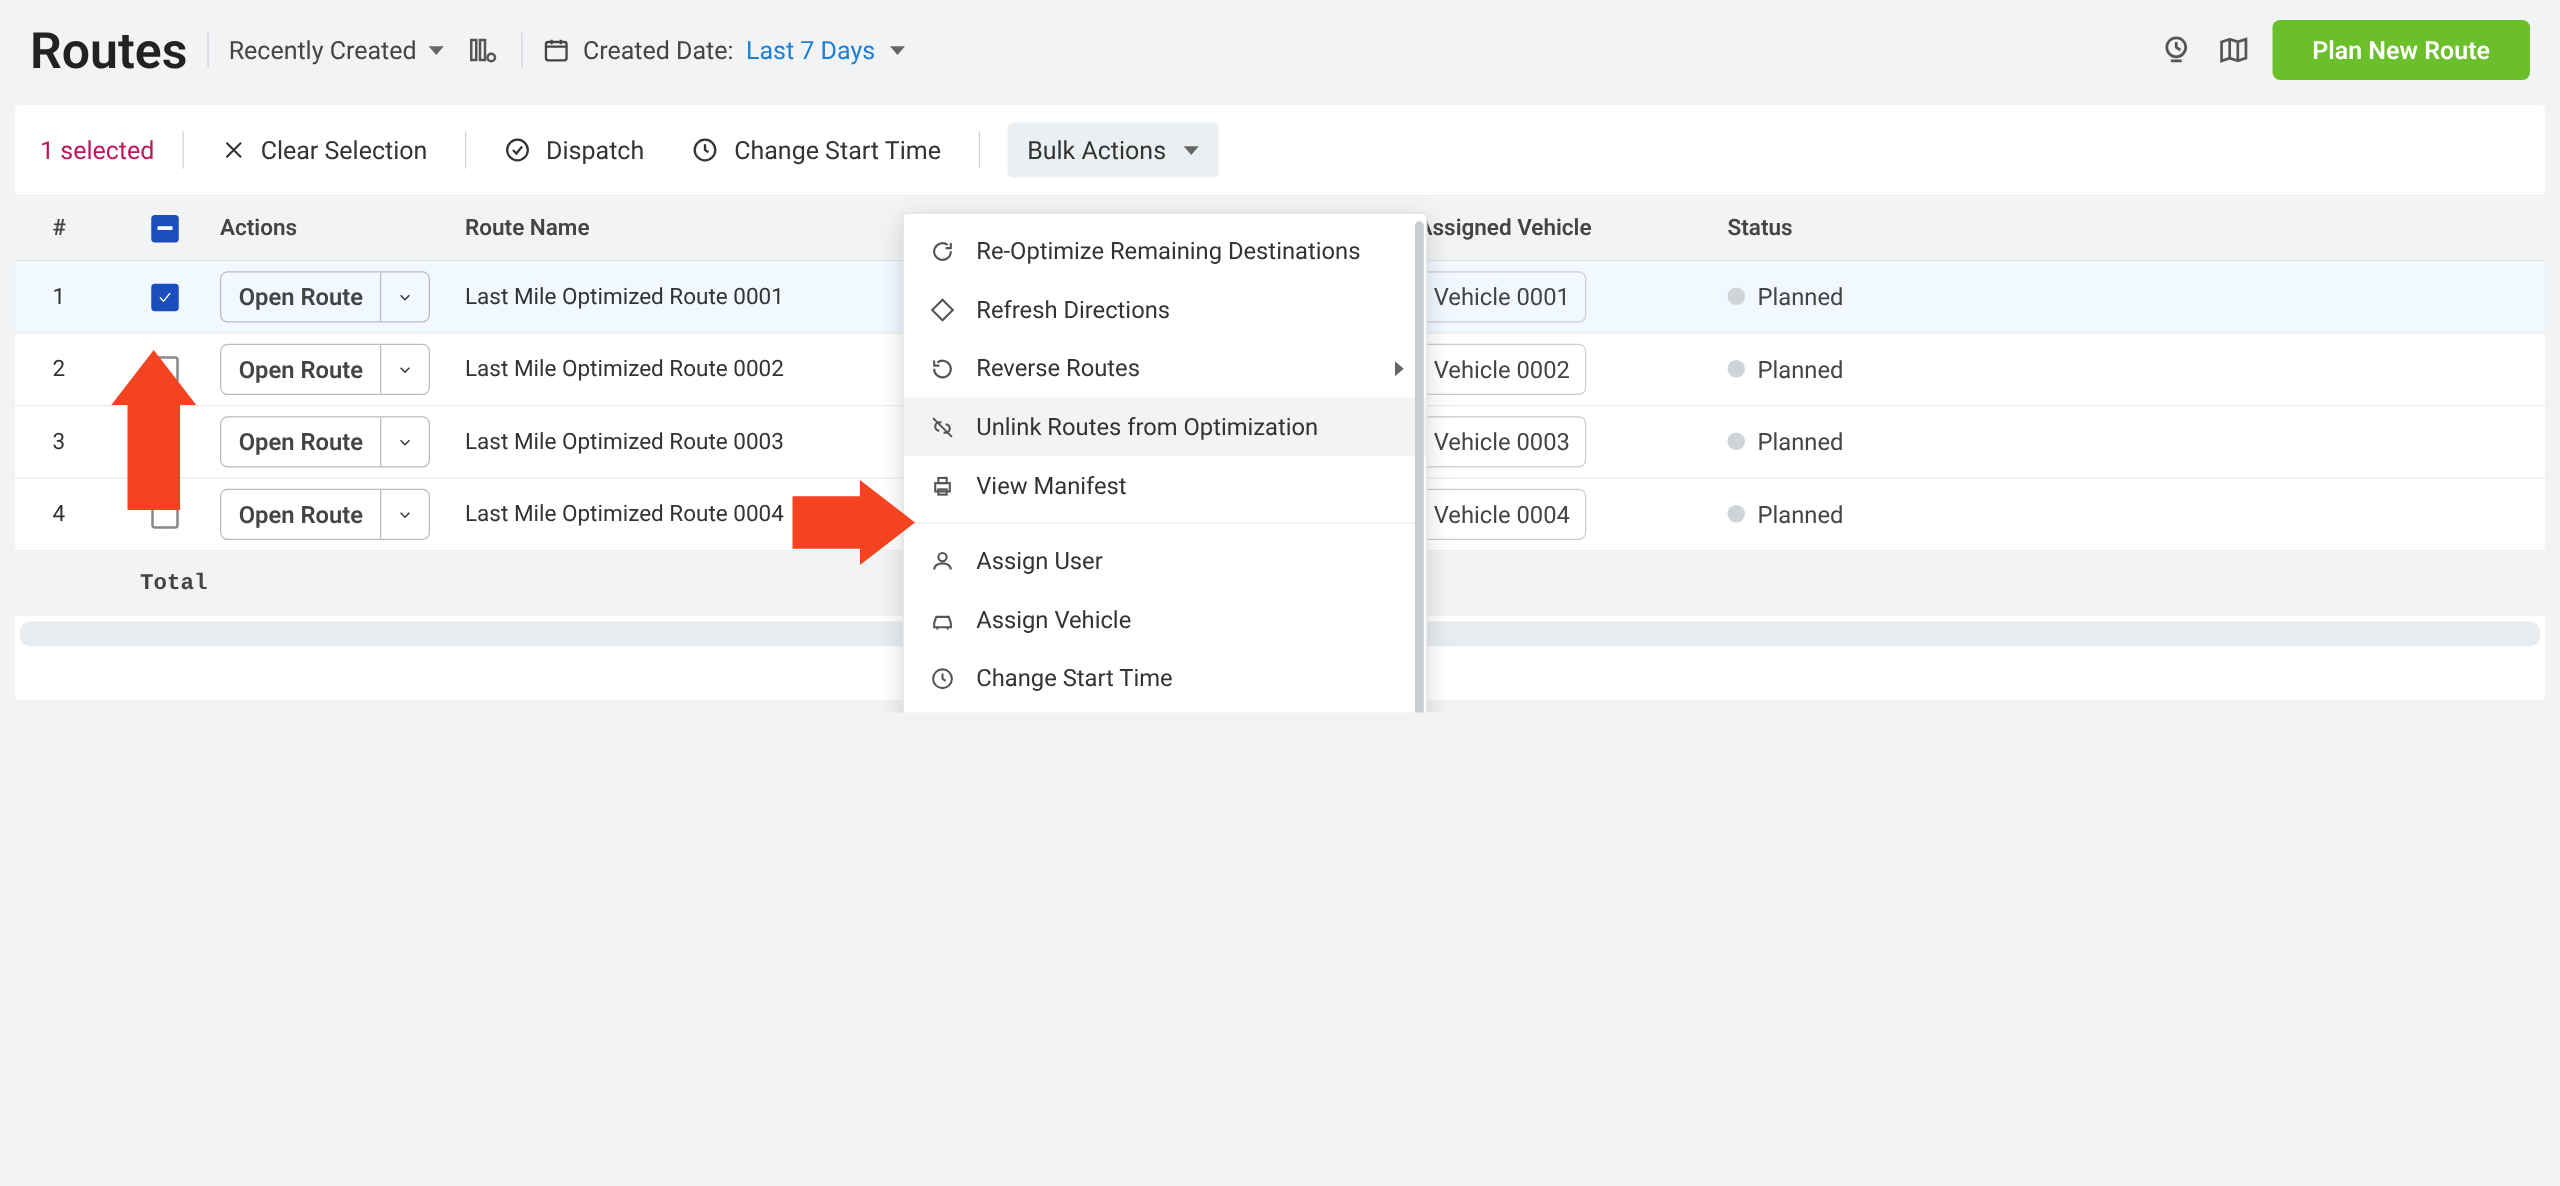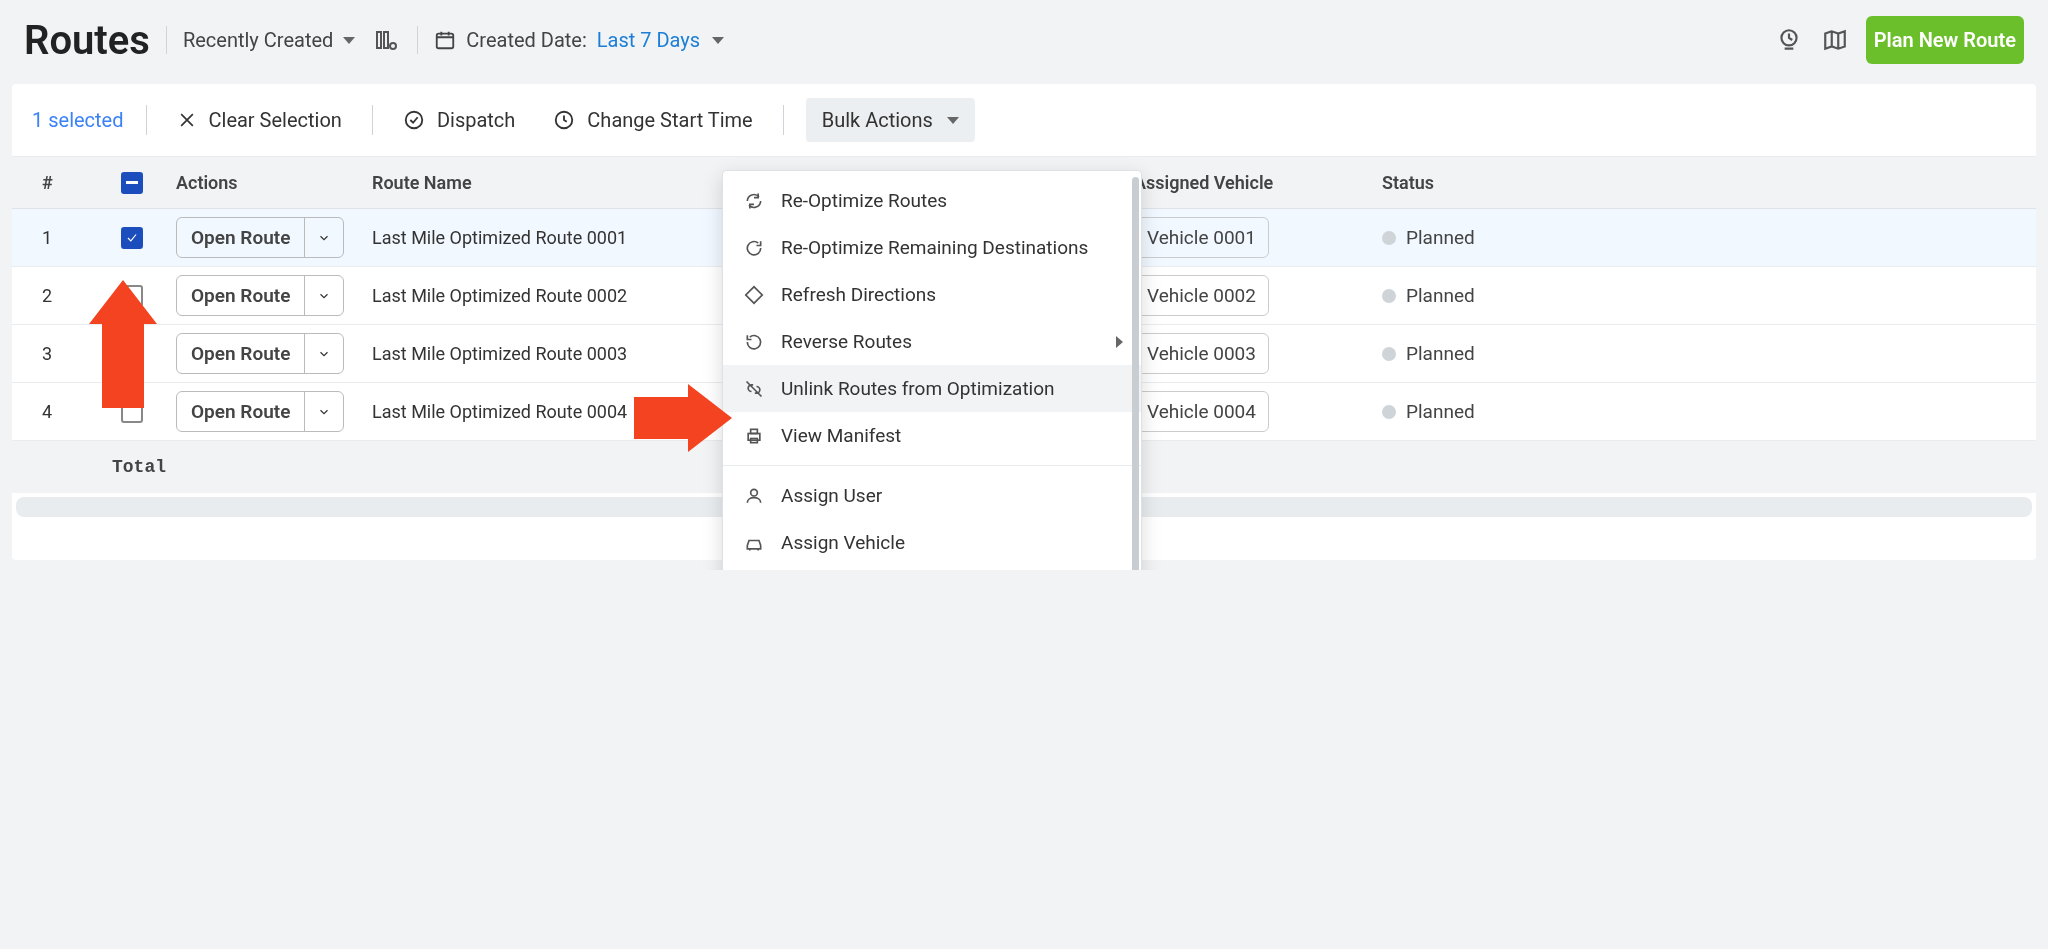--- a/index.html
+++ b/index.html
@@ -43,21 +43,21 @@
   .spacer { flex: 1; }
   .icon-btn {
     width:30px; height:30px; display:flex; align-items:center; justify-content:center;
     color:#555; cursor:pointer;
   }
   .plan-btn {
     background:#6bbf2b;
     color:#fff;
     font-size:20px;
     font-weight:600;
-    padding:12px 8px;
+    padding:12px 32px;
     border-radius:6px;
     cursor:pointer;
   }
 
   .panel {
     background:#fff;
     border-radius:4px;
     margin-top:2px;
     position:relative;
   }
@@ -71,21 +71,21 @@
   .toolbar .vdiv { height:30px; }
   .tool-btn {
     display:inline-flex; align-items:center; gap:12px;
     font-size:20px; color:#333; cursor:pointer;
     padding:6px 8px; border-radius:4px;
   }
   .tool-btn.bulk {
     background:#eceff1;
     padding:10px 16px;
   }
-  .selected-text { font-size:20px; color:#3b82f6; padding-left:4px; }
+  .selected-text { font-size:20px; color:#be185d; padding-left:4px; }
 
   .thead {
     display:flex;
     align-items:center;
     background:#f1f3f5;
     border-bottom:1px solid #dee2e6;
     height:52px;
     font-weight:600;
     color:#444;
   }
@@ -383,29 +383,20 @@
   <div class="hscroll"></div>
   <div class="footer">
     <b>4</b>
     <span>&nbsp;</span><span>records found</span>
   </div>
 
   <div class="menu">
     <div class="mi">
       <span class="ico">
           <svg width="20" height="20" viewBox="0 0 24 24">
-            <path d="M4 12a8 8 0 0 1 14-5M20 12a8 8 0 0 1-14 5"></path>
-            <path d="M17 3v5h-5M7 21v-5h5"></path>
-          </svg>
-        </span>
-      <span>Re-Optimize Routes</span>
-    </div>
-    <div class="mi">
-      <span class="ico">
-          <svg width="20" height="20" viewBox="0 0 24 24">
             <path d="M20 12a8 8 0 1 1-3-6"></path>
             <path d="M20 4v5h-5"></path>
           </svg>
         </span>
       <span>Re-Optimize Remaining Destinations</span>
     </div>
     <div class="mi">
       <span class="ico">
           <svg width="20" height="20" viewBox="0 0 24 24">
             <rect x="5" y="5" width="14" height="14" transform="rotate(45 12 12)"></rect>

